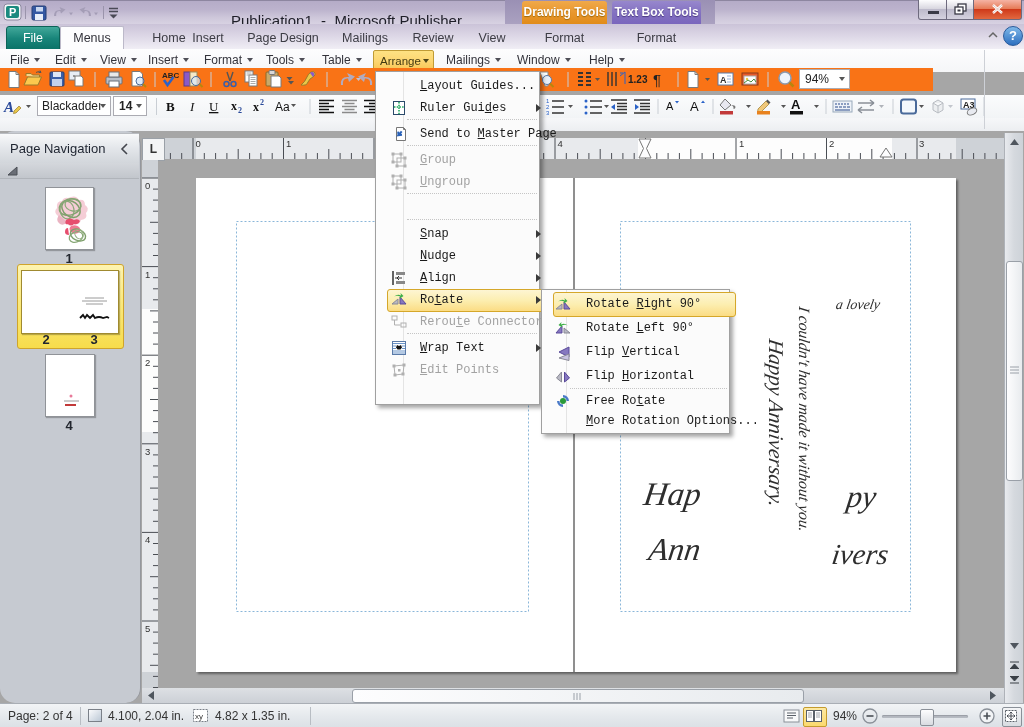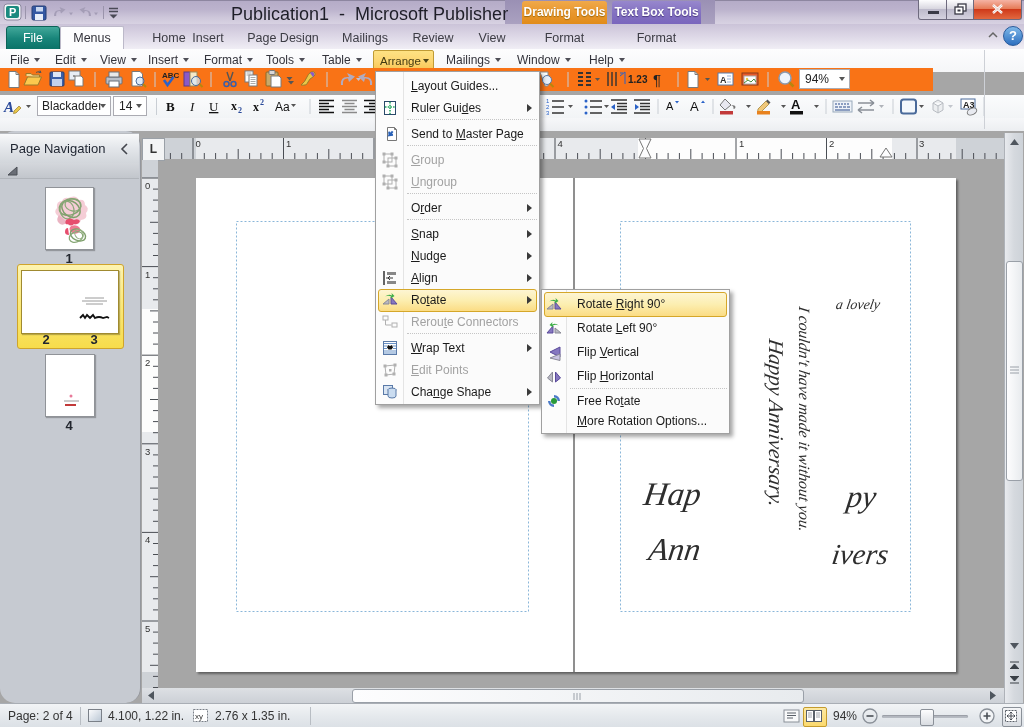--- a/index.html
+++ b/index.html
@@ -1,21 +1,21 @@
 <!DOCTYPE html>
 <html><head>
 <meta charset="utf-8">
 <style>
 html,body{margin:0;padding:0;}
 body{width:1024px;height:727px;position:relative;overflow:hidden;font-family:"Liberation Sans",sans-serif;background:#a6a6a6;}
 .abs{position:absolute;}
 .sep1{position:absolute;width:1px;height:17px;background:#c9ced4;}
 
 #titlebar{left:0;top:0;width:1024px;height:24px;background:linear-gradient(180deg,#b4abc7 0%,#bcb3cd 40%,#cfc8db 75%,#d8d2e2 100%);}
-#titlebar .title{left:231px;top:4px;font-size:18px;color:#1e1e28;}
+#titlebar .title{left:231px;top:12px;font-size:15px;color:#1e1e28;}
 
 .winbtn{position:absolute;top:0px;height:19px;border:1px solid #6e6a7e;border-top:none;background:linear-gradient(180deg,#fdfdfe 0%,#d9d7e0 45%,#bdbacb 50%,#d5d2df 100%);}
 #btnclose{background:linear-gradient(180deg,#f5b3a4 0%,#e67c59 45%,#cf3a1a 50%,#e2683f 100%);}
 .winbtn svg{position:absolute;left:0;top:0;}
 
 #ctxdraw{left:522px;top:1px;width:85px;height:23px;background:linear-gradient(180deg,#f0a94a 0%,#e8962c 55%,#e18c1a 100%);border-radius:3px 3px 0 0;color:#fff;font-size:12px;font-weight:bold;text-align:center;line-height:23px;text-shadow:0 1px 1px #9a6a10;}
 #ctxtext{left:612px;top:1px;width:89px;height:23px;background:linear-gradient(180deg,#9787cd 0%,#8270c0 55%,#7a66bd 100%);border-radius:3px 3px 0 0;color:#fff;font-size:12px;font-weight:bold;text-align:center;line-height:23px;text-shadow:0 1px 1px #4a3a80;}
 
 #tabrow{left:0;top:24px;width:1024px;height:25px;background:linear-gradient(180deg,#cbc3d8 0%,#dfdae8 55%,#f0eef5 100%);border-bottom:1px solid #aaa7b6;}
 .rtab{position:absolute;top:3px;height:22px;font-size:12.5px;color:#3c3c44;text-align:center;}
@@ -58,21 +58,21 @@
 
 #vscroll{left:1004px;top:2px;width:18px;height:570px;background:linear-gradient(90deg,#e8eaee 0%,#d5d9de 50%,#cdd2d8 100%);border-left:1px solid #aeb2b8;}
 #hscroll{left:142px;top:557px;width:862px;height:15px;background:linear-gradient(180deg,#dde0e4,#ccd0d6);}
 .scrbtn{position:absolute;display:flex;align-items:center;justify-content:center;}
 .thumbbar{position:absolute;background:linear-gradient(90deg,#fdfdfe,#e8ebee);border:1px solid #9aa0a8;border-radius:3px;}
 
 #status{left:0;top:703px;width:1024px;height:24px;background:linear-gradient(180deg,#f2f4f6 0%,#e4e8ec 55%,#dbe0e5 100%);border-top:1px solid #a9aeb5;font-size:12px;color:#333;}
 
 .menu{position:absolute;background:#fbfbfb;border:1px solid #a0a0a0;box-shadow:3px 3px 4px rgba(0,0,0,0.35);}
 .menu .iconcol{position:absolute;left:0;top:0;bottom:0;width:27px;background:#fcfcfc;border-right:1px solid #e4e4e4;}
-.mrow{position:absolute;left:0;width:100%;height:22px;}
+.mrow{position:absolute;left:9px;width:100%;height:22px;font-family:Liberation Mono, monospace;}
 .mrow .txt{position:absolute;left:35px;top:4px;font-size:12px;color:#1a1a1a;white-space:nowrap;}
 .mrow .txt.gray{color:#a2a2a2;}
 .mrow .sub{position:absolute;right:7px;top:7px;border-top:4px solid transparent;border-bottom:4px solid transparent;border-left:5px solid #3a3a3a;}
 .msep{position:absolute;left:31px;right:2px;height:0;border-top:1px dotted #c5c5c5;}
 .hl{position:absolute;left:2px;right:2px;top:0;height:21px;background:linear-gradient(180deg,#fdf5d3 0%,#fceeb0 50%,#fbdc84 100%);border:1px solid #d5a72a;border-radius:3px;}
 u{text-decoration:underline;}
 
 .script{font-family:"Liberation Serif",serif;font-style:italic;color:#2e2e2e;white-space:nowrap;line-height:1.15;}
 </style>
 </head>
@@ -373,21 +373,21 @@
         <text x="963" y="12.5" font-size="9" font-weight="bold" fill="#222" font-family="Liberation Sans">A3</text>
         <ellipse cx="972" cy="16.5" rx="5" ry="3.2" fill="#e8eaf0" stroke="#777" transform="rotate(-25 972 16.5)"></ellipse>
   <line x1="984" y1="2" x2="984" y2="21" stroke="#c9ced4"></line>
   </g>
 </svg>
 <div class="combo" style="left:37px;top:1px;width:72px;height:18px;">
       <span style="position:absolute;left:4px;top:2px;">Blackaddeı</span>
       <span class="arr"></span>
     </div>
 <div class="combo" style="left:113px;top:1px;width:32px;height:18px;">
-      <span style="position:absolute;left:5px;top:2px;">14</span>
+      <span style="position:absolute;left:5px;top:2px;font-weight:bold;">14</span>
       <span class="arr"></span>
     </div>
 <div class="sep1" style="left:156px;top:3px;"></div>
 </div>
 <div class="abs" id="chromepad"></div>
 <div class="abs" style="left:984px;top:50px;width:1px;height:79px;background:#cdd0d6;"></div>
 
 <div class="abs" id="main">
   <div class="abs" id="nav">
     <div class="abs" id="navhdr">
@@ -666,26 +666,26 @@
   <div class="abs" style="left:80px;top:3px;width:1px;height:18px;background:#b8bdc3;"></div>
   <svg class="abs" style="left:88px;top:5px;" width="14" height="13">
       <rect x="0.5" y="0.5" width="13" height="12" fill="url(#g1)" stroke="#7a8088"></rect>
       <defs>
         <linearGradient id="g1" x1="0" y1="0" x2="1" y2="1">
           <stop offset="0" stop-color="#fdfdfe"></stop>
           <stop offset="1" stop-color="#b9c6d4"></stop>
         </linearGradient>
       </defs>
     </svg>
-  <div class="abs" style="left:108px;top:5px;">4.100, 1.22 in.</div>
+  <div class="abs" style="left:108px;top:5px;">4.100, 2.04 in.</div>
   <svg class="abs" style="left:193px;top:5px;" width="15" height="13">
       <rect x="0.5" y="0.5" width="14" height="12" fill="#fff" stroke="#7a8088" stroke-dasharray="2 1"></rect>
       <text x="2" y="10" font-size="8" fill="#333">xy</text>
     </svg>
-  <div class="abs" style="left:215px;top:5px;">2.76 x 1.35 in.</div>
+  <div class="abs" style="left:215px;top:5px;">4.82 x 1.35 in.</div>
   <div class="abs" style="left:310px;top:3px;width:1px;height:18px;background:#b8bdc3;"></div>
 
   <svg class="abs" style="left:783px;top:5px;" width="17" height="14">
       <rect x="1" y="1" width="15" height="12" fill="#f8f9fa" stroke="#8a9098"></rect>
       <path d="M4 4 h9 M4 6.5 h9 M4 9 h6" stroke="#5a6068"></path>
     </svg>
   <div class="abs" style="left:803px;top:3px;width:22px;height:18px;background:linear-gradient(180deg,#fde9a2,#fbd96e);border:1px solid #c49b2d;border-radius:2px;"></div>
   <svg class="abs" style="left:806px;top:6px;" width="16" height="12">
       <rect x="0.5" y="0.5" width="7" height="11" fill="#fff" stroke="#5a6068"></rect>
       <rect x="8.5" y="0.5" width="7" height="11" fill="#fff" stroke="#5a6068"></rect>
@@ -756,24 +756,20 @@
           <rect x="1" y="1" width="2" height="2" fill="#b0b0b0"></rect>
           <rect x="9" y="1" width="2" height="2" fill="#b0b0b0"></rect>
           <rect x="13" y="5" width="2" height="2" fill="#b0b0b0"></rect>
           <rect x="13" y="13" width="2" height="2" fill="#b0b0b0"></rect>
           <rect x="5" y="13" width="2" height="2" fill="#b0b0b0"></rect>
           <rect x="1" y="9" width="2" height="2" fill="#b0b0b0"></rect>
         </g>
       </svg>
     </div>
   <div class="msep" style="top:121px;"></div>
-  <div class="mrow" style="top:125px;">
-      <span class="txt">O<u>r</u>der</span>
-      <span class="sub"></span>
-    </div>
   <div class="msep" style="top:147px;"></div>
   <div class="mrow" style="top:151px;">
       <span class="txt"><u>S</u>nap</span>
       <span class="sub"></span>
     </div>
   <div class="mrow" style="top:173px;">
       <span class="txt"><u>N</u>udge</span>
       <span class="sub"></span>
     </div>
   <div class="mrow" style="top:195px;">
@@ -822,29 +818,20 @@
         <path d="M3 4 L13 3 L12 12 L4 13 Z" fill="none" stroke="#b0b0b0"></path>
         <g fill="#b0b0b0">
           <rect x="1.5" y="2.5" width="3" height="3"></rect>
           <rect x="11.5" y="1.5" width="3" height="3"></rect>
           <rect x="10.5" y="10.5" width="3" height="3"></rect>
           <rect x="2.5" y="11.5" width="3" height="3"></rect>
           <rect x="7" y="7" width="2.5" height="2.5"></rect>
         </g>
       </svg>
     </div>
-  <div class="mrow" style="top:309px;">
-      <span class="txt">Cha<u>n</u>ge Shape</span>
-      <span class="sub"></span>
-    <svg style="position:absolute;left:6px;top:3px;" width="16" height="16">
-        <rect x="1.5" y="1.5" width="9" height="9" fill="#d8e4f2" stroke="#5a7aa8"></rect>
-        <ellipse cx="10" cy="6" rx="4" ry="2" fill="#b9cce8" stroke="#5a7aa8"></ellipse>
-        <path d="M6 6 v7 a4 2 0 0 0 8 0 v-7" fill="#cadcf0" stroke="#5a7aa8" transform="translate(0,-1)"></path>
-      </svg>
-    </div>
 </div>
 
 <div class="menu" id="rotmenu" style="left:541px;top:289px;width:187px;height:143px;">
   <div class="iconcol" style="width:24px;"></div>
   <div class="mrow" style="top:2px;height:41px;">
       <div class="hl" style="height:23px;"></div>
       <span class="txt" style="top:5px;">Rotate <u>R</u>ight 90°</span>
     <svg style="position:absolute;left:4px;top:5px;" width="16" height="16">
         <path d="M1 12 l6 -5 l0 5 z" fill="#b9b9c4" stroke="#8a8a96"></path>
         <path d="M15 12 l-6 -7 l0 7 z" fill="#8678c0" stroke="#5a4a9a"></path>

